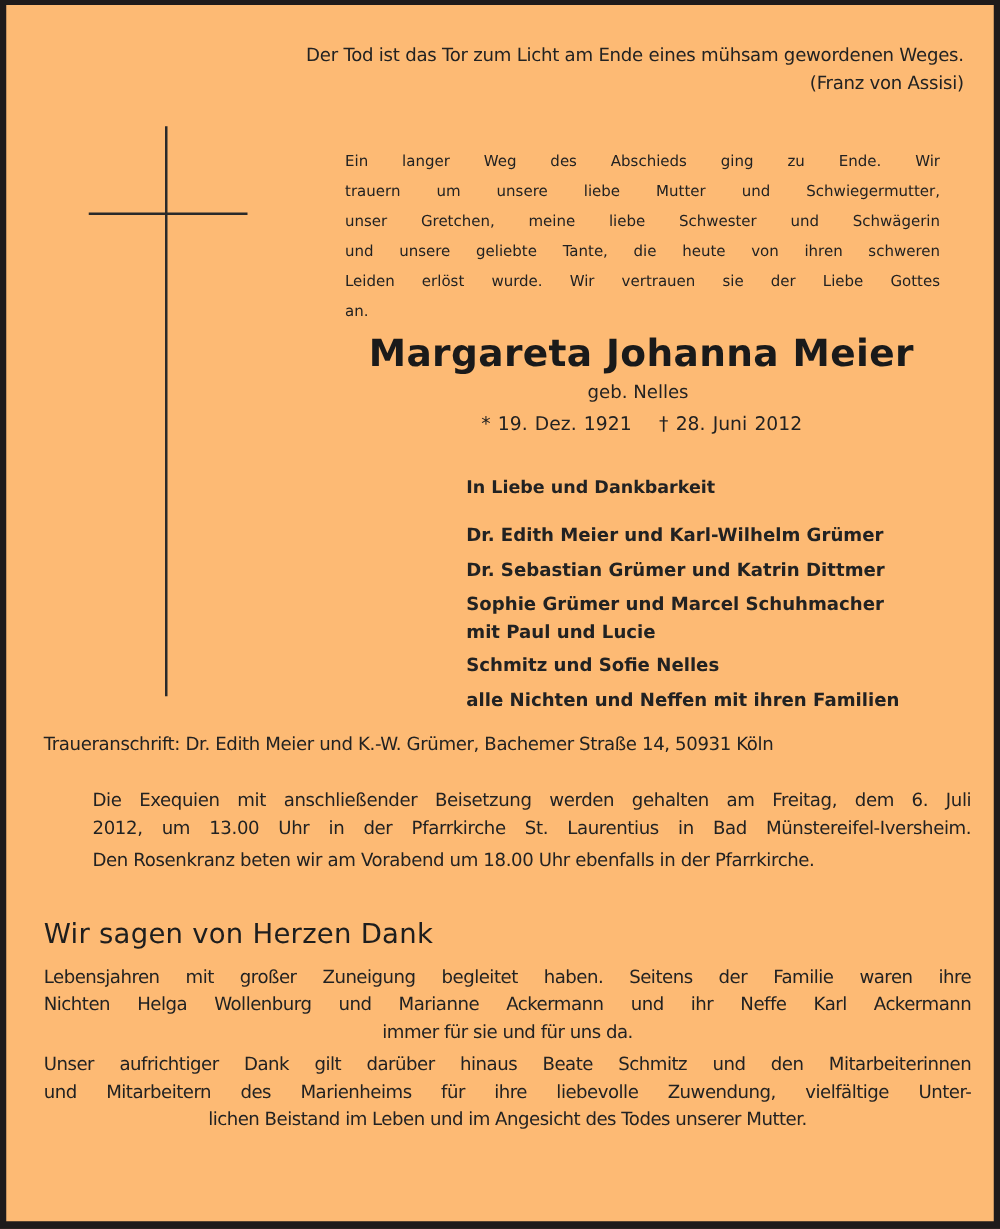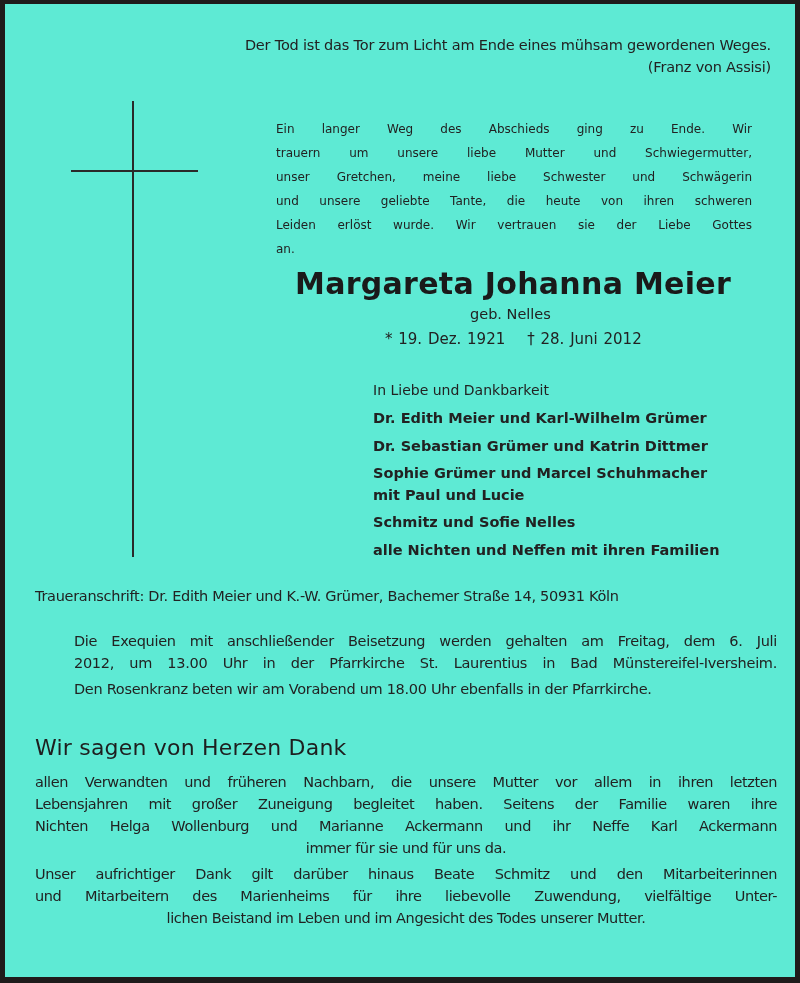--- a/index.html
+++ b/index.html
@@ -14,21 +14,21 @@
       overflow: hidden;
       font-family: "DejaVu Sans", sans-serif;
       color: #222222;
     }
     .sheet {
       position: absolute;
       left: 5px;
       top: 4px;
       width: 790px;
       height: 973px;
-      background: #5eead4;
+      background: #fdba74;
     }
     .abs { position: absolute; white-space: nowrap; }
 
     .motto {
       right: 24px;
       top: 30px;
       text-align: right;
       font-size: 14.5px;
       line-height: 22px;
       letter-spacing: -0.2px;
@@ -84,21 +84,21 @@
       word-spacing: 1px;
     }
     .dates .sep { display: inline-block; width: 22px; }
 
     .mourners {
       left: 368px;
       top: 374px;
       font-size: 14px;
       line-height: 24px;
     }
-    .mourners .head { font-weight: normal; margin-bottom: 4px; }
+    .mourners .head { font-weight: bold; margin-bottom: 15px; }
     .mourners .fam { font-weight: bold; font-size: 14.5px; line-height: 24px; }
     .mourners .fam.tight { line-height: 22px; }
     .mourners .gap { height: 4px; }
 
     .address {
       left: 30px;
       top: 584px;
       font-size: 14.5px;
       letter-spacing: -0.3px;
     }
@@ -183,21 +183,20 @@
   <div class="abs service">
     <span class="line justify">Die Exequien mit anschließender Beisetzung werden gehalten am Freitag, dem 6. Juli</span>
     <span class="line justify">2012, um 13.00 Uhr in der Pfarrkirche St. Laurentius in Bad Münstereifel-Iversheim.</span>
     <span class="line rosary">Den Rosenkranz beten wir am Vorabend um 18.00 Uhr ebenfalls in der Pfarrkirche.</span>
   </div>
 
   <div class="abs thanks-title">Wir sagen von Herzen Dank</div>
 
   <div class="abs thanks">
     <div>
-      <span class="line justify">allen Verwandten und früheren Nachbarn, die unsere Mutter vor allem in ihren letzten</span>
       <span class="line justify">Lebensjahren mit großer Zuneigung begleitet haben. Seitens der Familie waren ihre</span>
       <span class="line justify">Nichten Helga Wollenburg und Marianne Ackermann und ihr Neffe Karl Ackermann</span>
       <span class="line">immer für sie und für uns da.</span>
     </div>
     <div class="para2">
       <span class="line justify">Unser aufrichtiger Dank gilt darüber hinaus Beate Schmitz und den Mitarbeiterinnen</span>
       <span class="line justify">und Mitarbeitern des Marienheims für ihre liebevolle Zuwendung, vielfältige Unter-</span>
       <span class="line">lichen Beistand im Leben und im Angesicht des Todes unserer Mutter.</span>
     </div>
   </div>

